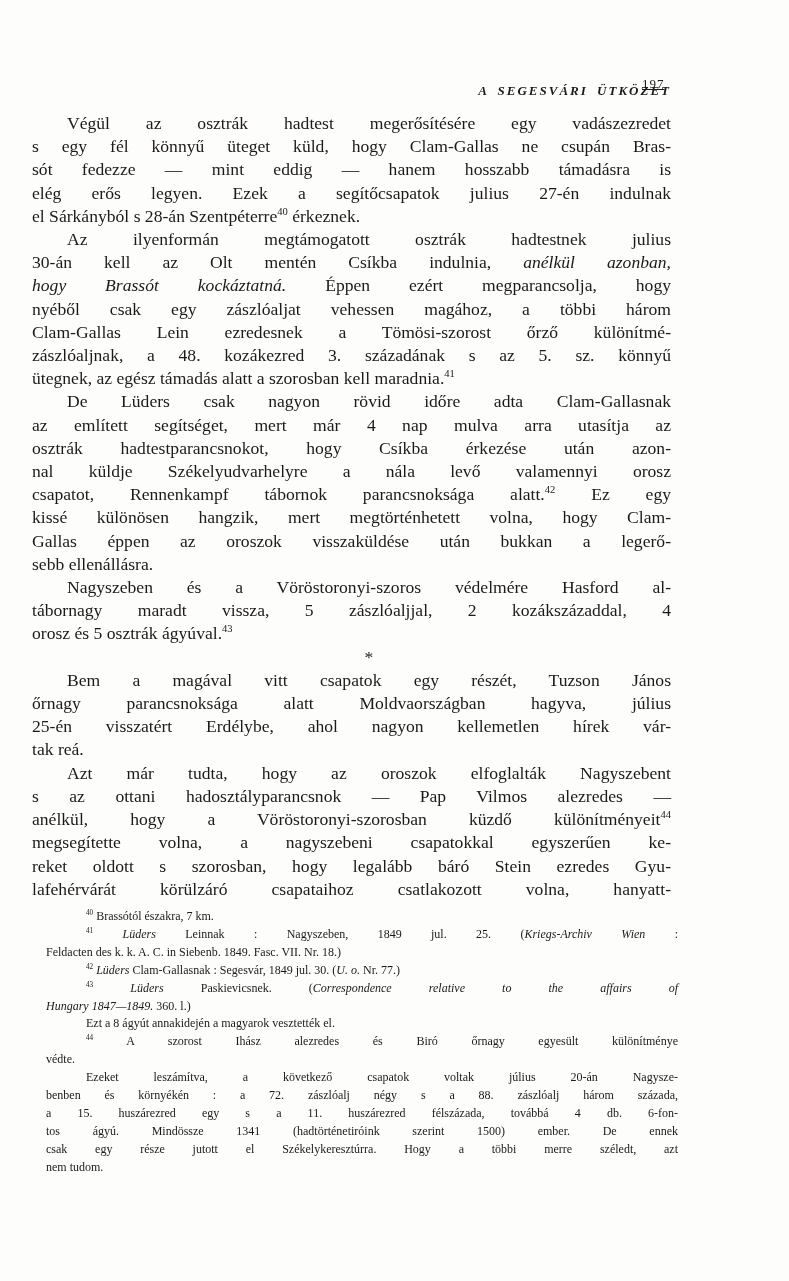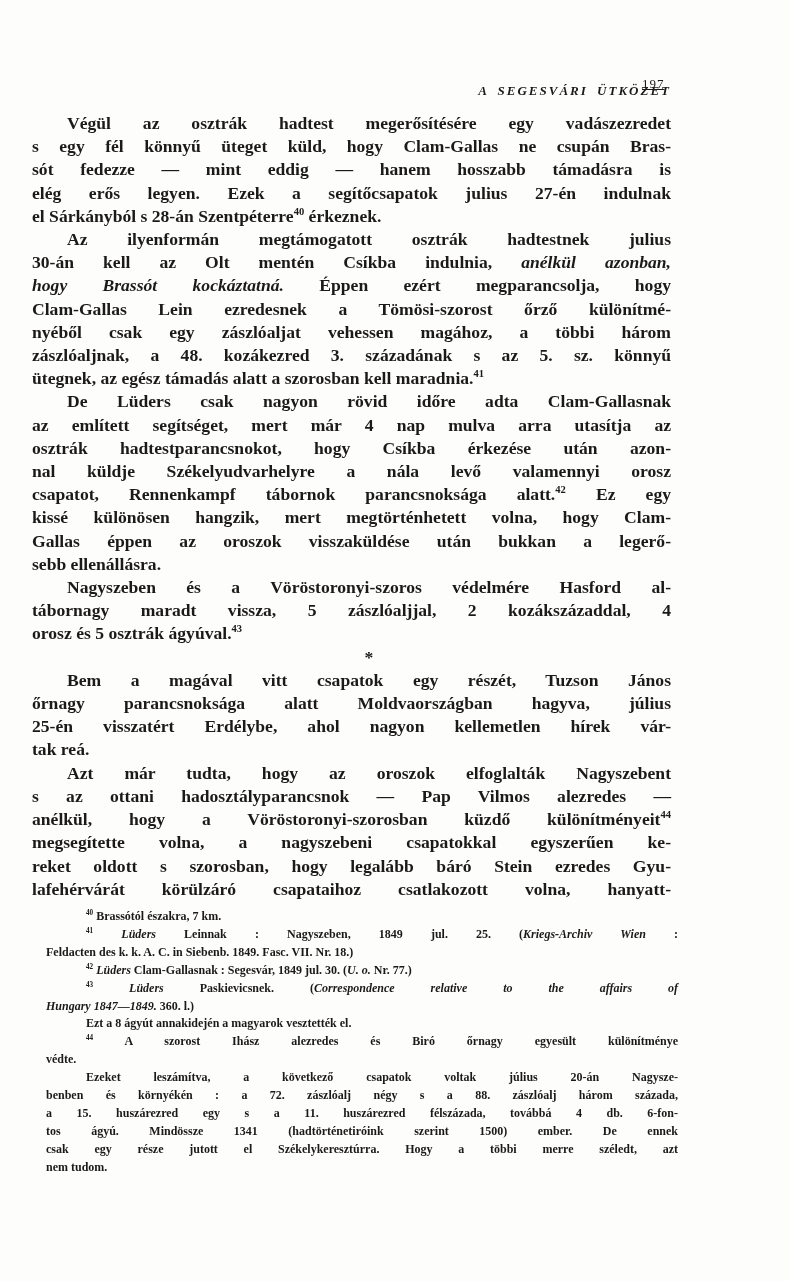--- a/index.html
+++ b/index.html
@@ -17,21 +17,21 @@
   }
   .body-col{
     position:absolute;top:112px;left:32px;width:639px;
     font-size:17.6px;line-height:23.2px;
   }
   .fns-col{
     position:absolute;top:908px;left:46px;width:632px;
     font-size:12px;line-height:17.9px;
   }
   .para{margin:0;}
-  .line{text-align:left;font-weight:bold;}
+  .line{text-align:left;}
   .line.just{text-align:justify;text-align-last:justify;text-justify:inter-word;}
   .body-col .line.first{text-indent:35px;}
   .fns-col .line.first{text-indent:40px;}
   .line.center{text-align:center;text-align-last:center;text-indent:0;}
   .i{font-style:italic;}
   .sup{vertical-align:super;font-size:60%;line-height:0;letter-spacing:0;}
   .r{}
 </style>
 </head>
 <body>
@@ -46,22 +46,22 @@
         <div class="line first just"><span class="r">Végül az osztrák hadtest megerősítésére egy vadászezredet</span></div>
         <div class="line just"><span class="r">s egy fél könnyű üteget küld, hogy Clam-Gallas ne csupán Bras-</span></div>
         <div class="line just"><span class="r">sót fedezze — mint eddig — hanem hosszabb támadásra is</span></div>
         <div class="line just"><span class="r">elég erős legyen. Ezek a segítőcsapatok julius 27-én indulnak</span></div>
         <div class="line"><span class="r">el Sárkányból s 28-án Szentpéterre</span><span class="sup">40</span><span class="r"> érkeznek.</span></div>
       </div>
       <div class="para">
         <div class="line first just"><span class="r">Az ilyenformán megtámogatott osztrák hadtestnek julius</span></div>
         <div class="line just"><span class="r">30-án kell az Olt mentén Csíkba indulnia, </span><span class="i">anélkül azonban,</span></div>
         <div class="line just"><span class="i">hogy Brassót kockáztatná.</span><span class="r"> Éppen ezért megparancsolja, hogy</span></div>
+        <div class="line just"><span class="r">nyéből csak egy zászlóaljat vehessen magához, a többi három</span></div>
         <div class="line just"><span class="r">Clam-Gallas Lein ezredesnek a Tömösi-szorost őrző különítmé-</span></div>
-        <div class="line just"><span class="r">nyéből csak egy zászlóaljat vehessen magához, a többi három</span></div>
         <div class="line just"><span class="r">zászlóaljnak, a 48. kozákezred 3. századának s az 5. sz. könnyű</span></div>
         <div class="line"><span class="r">ütegnek, az egész támadás alatt a szorosban kell maradnia.</span><span class="sup">41</span></div>
       </div>
       <div class="para">
         <div class="line first just"><span class="r">De Lüders csak nagyon rövid időre adta Clam-Gallasnak</span></div>
         <div class="line just"><span class="r">az említett segítséget, mert már 4 nap mulva arra utasítja az</span></div>
         <div class="line just"><span class="r">osztrák hadtestparancsnokot, hogy Csíkba érkezése után azon-</span></div>
         <div class="line just"><span class="r">nal küldje Székelyudvarhelyre a nála levő valamennyi orosz</span></div>
         <div class="line just"><span class="r">csapatot, Rennenkampf tábornok parancsnoksága alatt.</span><span class="sup">42</span><span class="r"> Ez egy</span></div>
         <div class="line just"><span class="r">kissé különösen hangzik, mert megtörténhetett volna, hogy Clam-</span></div>

